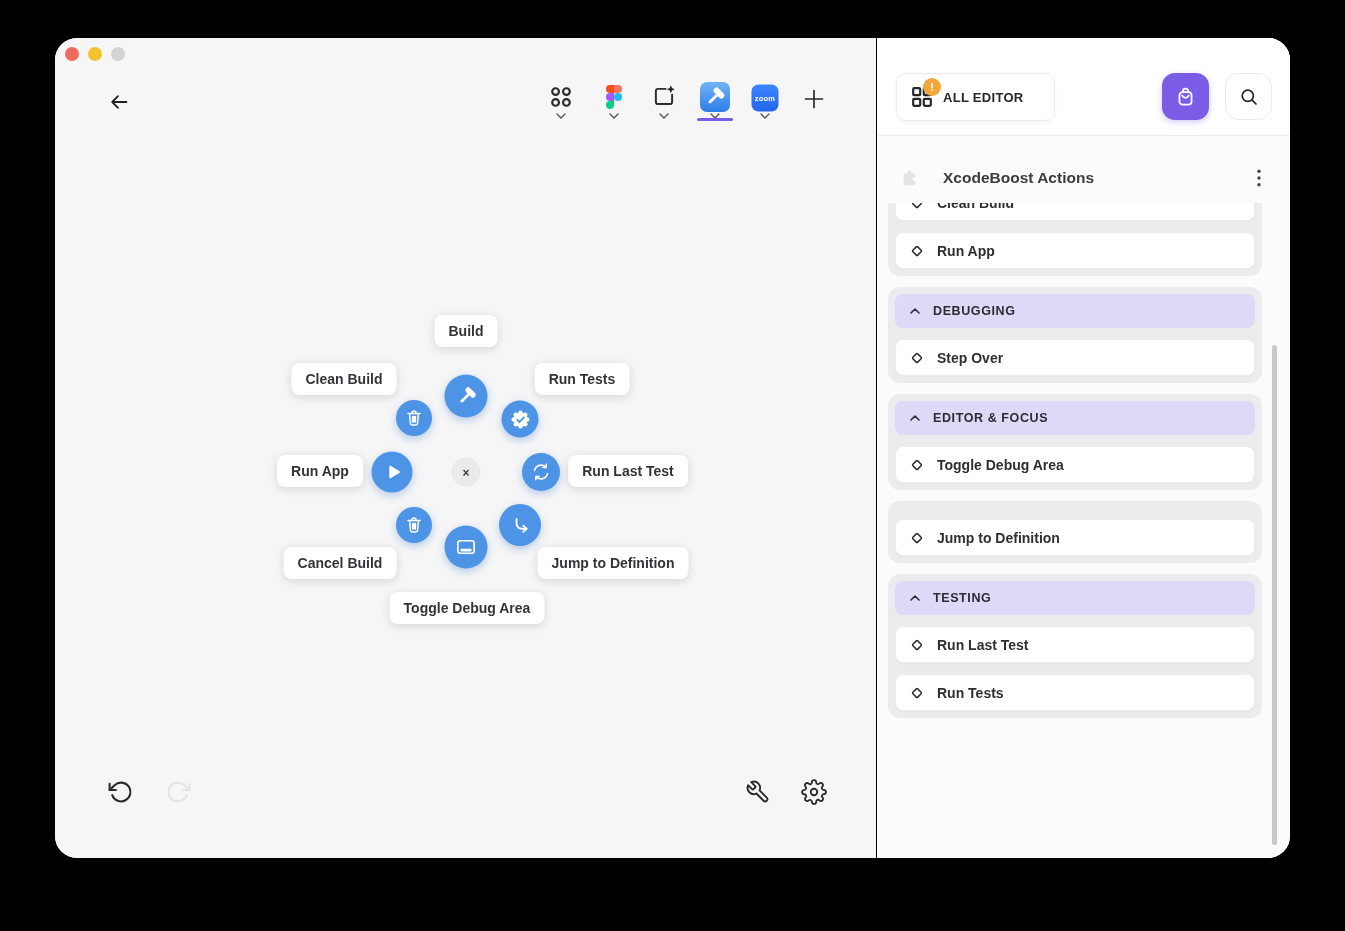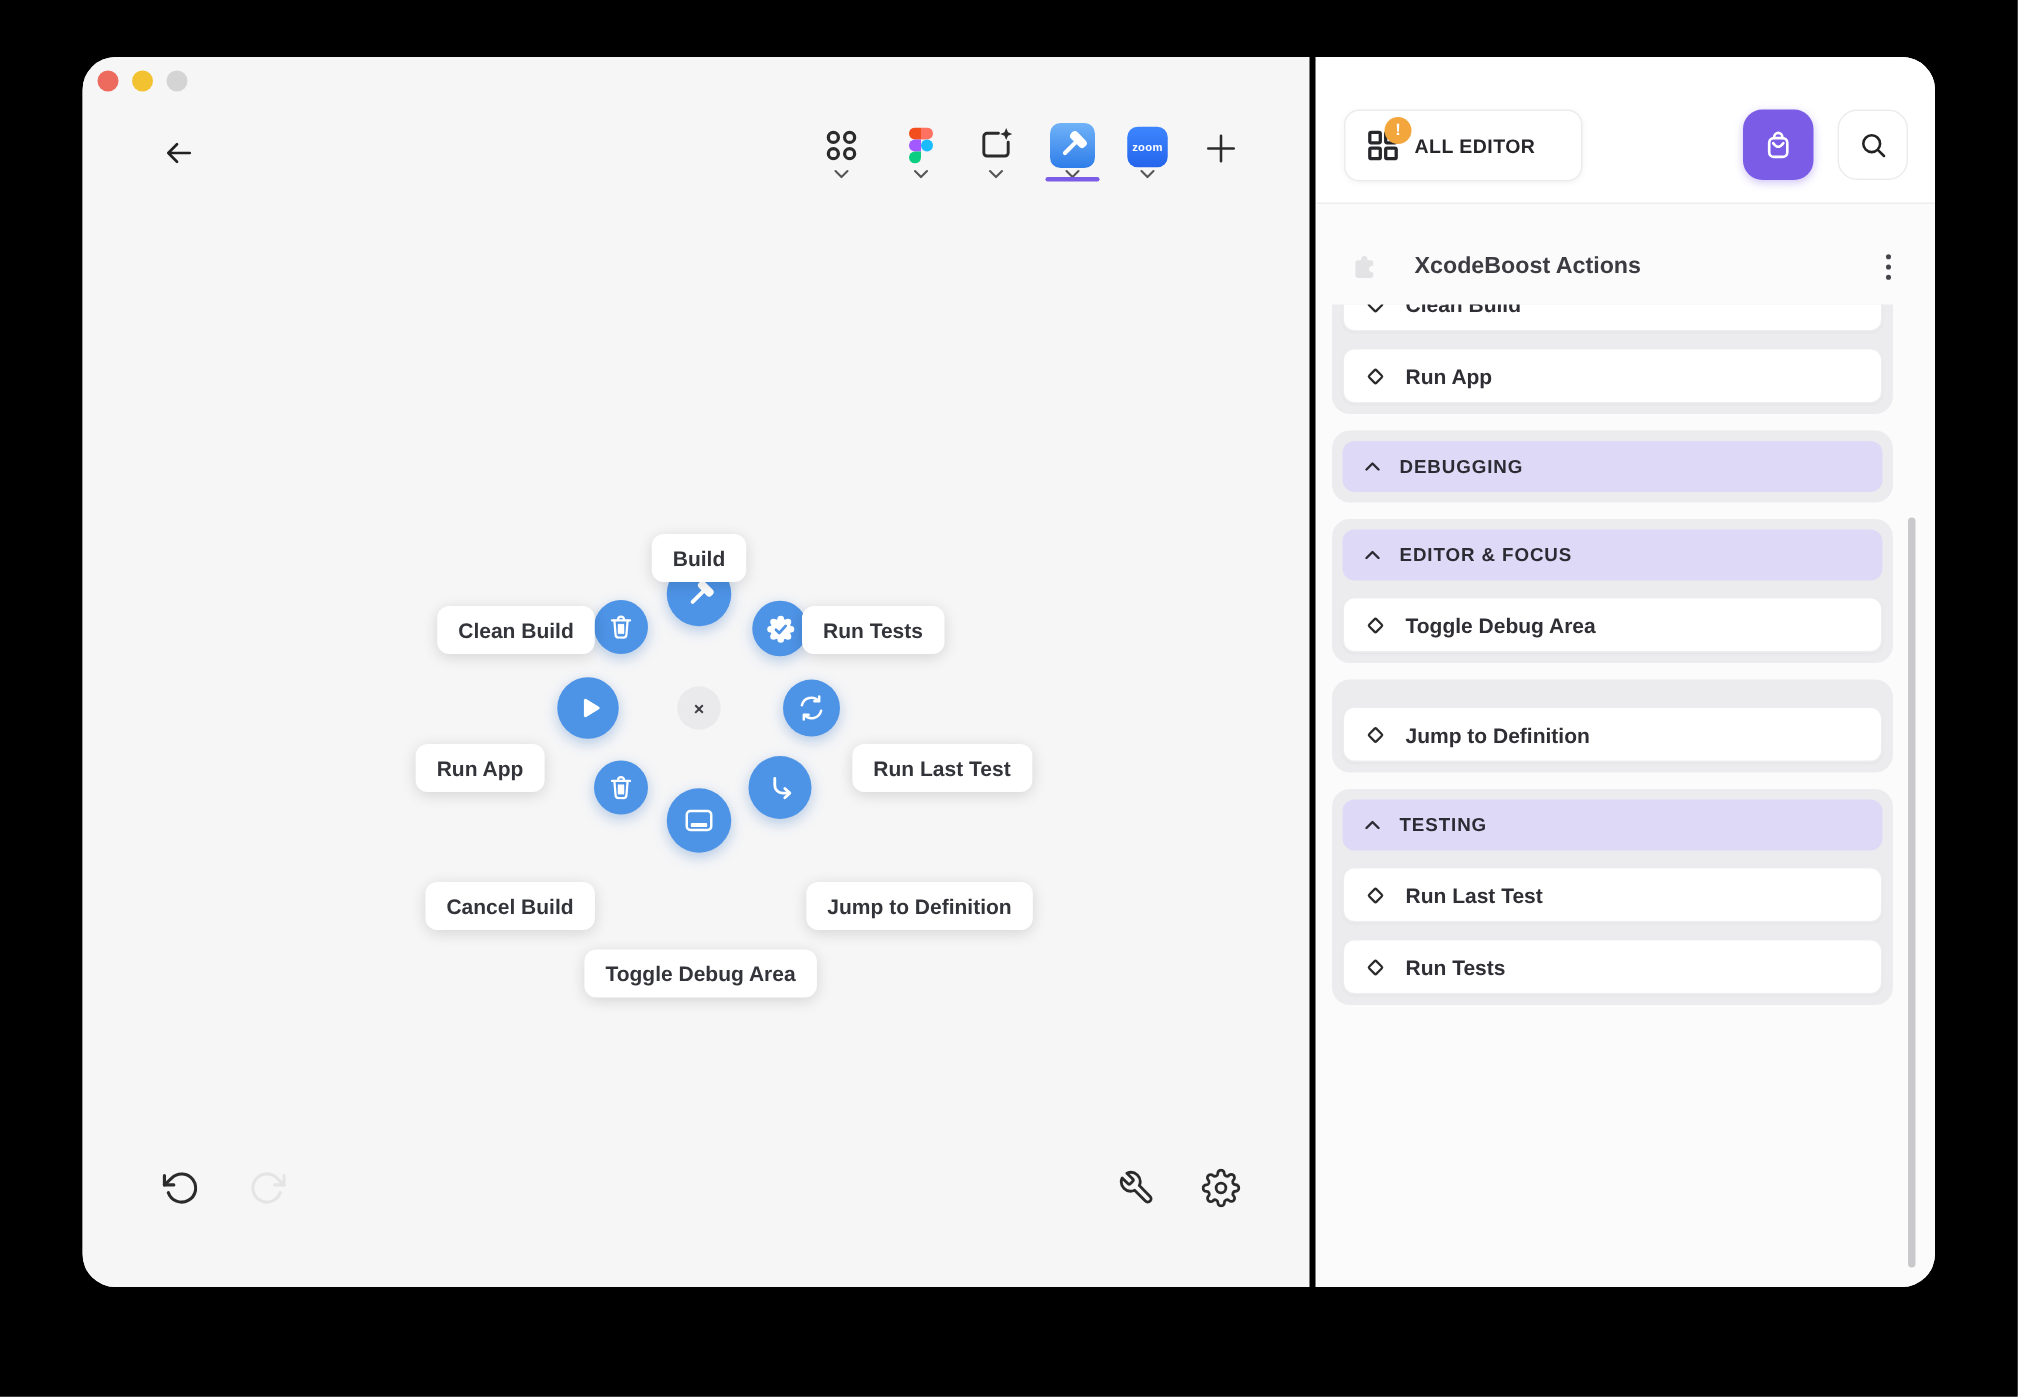--- a/index.html
+++ b/index.html
@@ -2,42 +2,42 @@
 <html><head>
 <meta charset="utf-8">
 <style>
   * { margin:0; padding:0; box-sizing:border-box; }
   html,body { width:1345px; height:931px; background:#000; font-family:"Liberation Sans", sans-serif; overflow:hidden; }
 
   .window { position:absolute; left:55px; top:38px; width:1235px; height:820px;
     background:#fff; border-radius:22px; overflow:hidden; box-shadow:0 10px 40px rgba(0,0,0,.5); }
 
   
-  .canvas { position:absolute; left:0; top:0; width:822px; height:820px; background:#f6f6f7; border-right:4px solid #000000; }
+  .canvas { position:absolute; left:0; top:0; width:822px; height:820px; background:#f6f6f7; border-right:1px solid #000000; }
 
   .traffic { position:absolute; top:9px; left:10px; display:flex; gap:9px; }
   .light { width:14px; height:14px; border-radius:50%; }
   .light.red{ background:#ed6a5e; } .light.yellow{ background:#f2c231; } .light.gray{ background:#d4d4d4; }
 
   .back-btn { position:absolute; left:52px; top:52px; width:24px; height:24px; cursor:pointer; }
 
   .tool { position:absolute; transform:translate(-50%,-50%); display:flex; align-items:center; justify-content:center; }
   .chev { position:absolute; transform:translate(-50%,-50%); }
   .active-underline { position:absolute; left:642px; top:80px; width:36px; height:3px; border-radius:2px; background:#7b5ce6; }
   .appicon { border-radius:7px; display:flex; align-items:center; justify-content:center; color:#fff; }
   .xcode-bg { width:30px; height:30px; background:linear-gradient(180deg,#71b3f8,#2e7de9); }
   .zoom-bg { width:27px; height:27px; background:linear-gradient(180deg,#3d86ff,#2565ec); font-size:7.5px; font-weight:700; letter-spacing:.2px; }
 
   .node { position:absolute; transform:translate(-50%,-50%); background:#4d93e6; border-radius:50%;
     display:flex; align-items:center; justify-content:center; box-shadow:0 3px 9px rgba(70,130,200,.38); cursor:pointer; }
   .center-x { position:absolute; transform:translate(-50%,-50%); left:411px; top:434px; width:29px; height:29px;
     border-radius:50%; background:#eaeaec; display:flex; align-items:center; justify-content:center;
     font-size:12px; font-weight:700; color:#3c3c42; cursor:pointer; }
   .bubble { position:absolute; transform:translate(-50%,-50%); background:#fff; border-radius:8px; padding:8px 14px;
-    font-size:14px; font-weight:600; color:#33343a; box-shadow:0 2px 10px rgba(0,0,0,.14); white-space:nowrap;margin-top:41px; }
+    font-size:14px; font-weight:600; color:#33343a; box-shadow:0 2px 10px rgba(0,0,0,.14); white-space:nowrap; }
 
   .foot-ic { position:absolute; transform:translate(-50%,-50%); cursor:pointer; }
 
   
   .sidebar { position:absolute; left:823px; top:0; width:412px; height:820px; background:#fbfbfc; }
   .sb-header { position:absolute; left:0; top:0; width:100%; height:98px; background:#fff; border-bottom:1px solid #ededef; }
 
   .btn-all-actions { position:absolute; left:18px; top:35px; width:159px; height:48px; background:#fff;
     border:1px solid #ececee; border-radius:10px; box-shadow:0 1px 4px rgba(0,0,0,.05);
     display:flex; align-items:center; padding-left:13px; cursor:pointer; }
@@ -346,20 +346,26 @@
         </div>
 
   <div class="section">
     <div class="section-header">
       <svg width="10" height="6" viewBox="0 0 10 6">
         <path d="M1 5l4-4 4 4" fill="none" stroke="#2b2b33" stroke-width="1.6" stroke-linecap="round" stroke-linejoin="round"></path>
       </svg>
       <span class="sh-label">DEBUGGING</span>
     </div>
 
+  <div class="card">
+      <svg width="16" height="16" viewBox="0 0 16 16">
+        <rect x="4.6" y="4.6" width="6.8" height="6.8" rx="1" transform="rotate(45 8 8)" fill="none" stroke="#2b2b2b" stroke-width="1.5"></rect>
+      </svg>
+      <span class="card-label">Step Over</span>
+    </div>
         </div>
 
   <div class="section">
     <div class="section-header">
       <svg width="10" height="6" viewBox="0 0 10 6">
         <path d="M1 5l4-4 4 4" fill="none" stroke="#2b2b33" stroke-width="1.6" stroke-linecap="round" stroke-linejoin="round"></path>
       </svg>
       <span class="sh-label">EDITOR &amp; FOCUS</span>
     </div>
 

